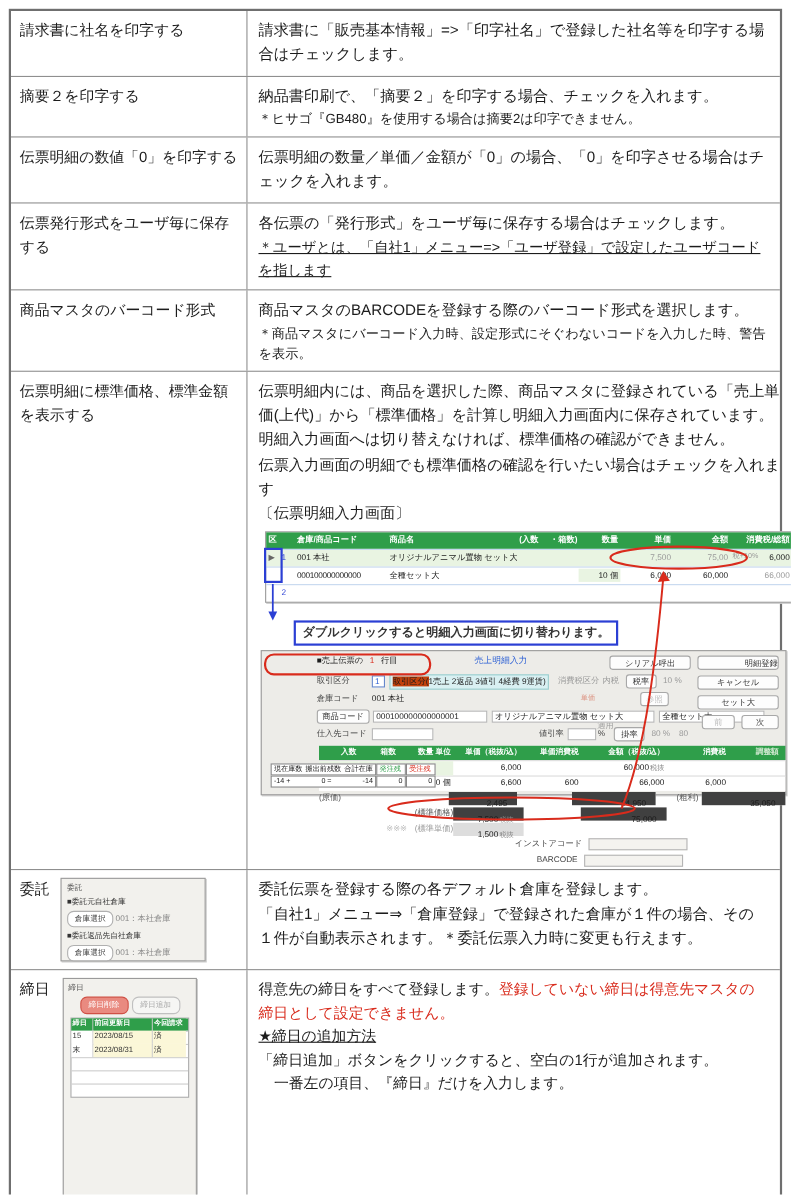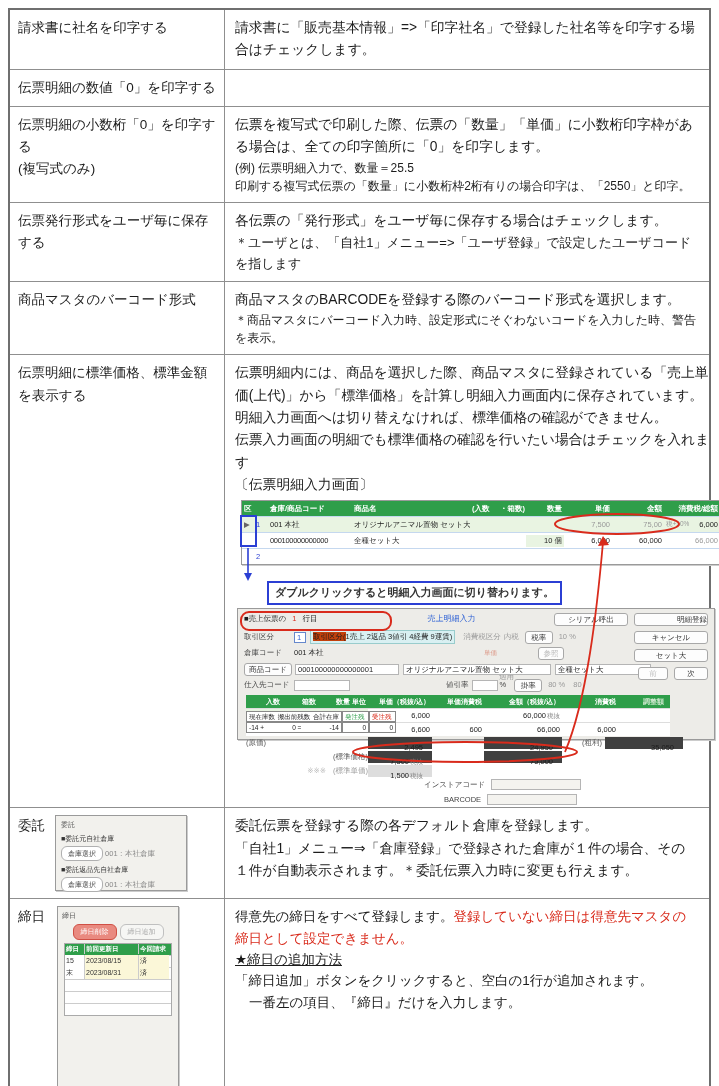--- a/index.html
+++ b/index.html
@@ -19,21 +19,21 @@
   .scA{position:absolute;left:6px;top:0;width:478px;border:1px solid #9a9a9a;background:#fff;box-shadow:1px 1px 0 #ccc;}
   .scA-h{display:flex;background:#2f9e4a;color:#fff;font-size:7.5px;font-weight:bold;height:15px;align-items:center;}
   .scA-r{display:flex;font-size:7.5px;height:15px;align-items:center;border-top:1px solid #c5d8ef;}
   .cA{box-sizing:border-box;padding:0 2px;overflow:hidden;white-space:nowrap;}
   .g1{background:#e9f4e2;}
   .gray{color:#9a9a9a;}
   .num{text-align:right;}
   
   .noteB{position:absolute;left:32px;top:81px;border:2px solid #2b3fd4;background:#fff;padding:1px 6px;font-size:11px;font-weight:bold;color:#333;white-space:nowrap;}
   
-  .dlg{position:absolute;left:2px;top:108px;width:478px;height:132px;background:#edece8;border:1px solid #9a9a9a;box-shadow:1px 1px 0 #ccc;box-sizing:border-box;font-size:7.5px;}
+  .dlg{position:absolute;left:2px;top:108px;width:478px;height:132px;background:#edece8;border:1px solid #9a9a9a;box-shadow:1px 1px 0 #ccc;box-sizing:border-box;font-size:7.5px;padding-left:44px;}
   .dr{display:flex;align-items:center;height:16px;padding-left:6px;}
   .lbl{color:#444;}
   .glbl{color:#9a9a9a;}
   .box{background:#fff;border:1px solid #b5b5b5;box-sizing:border-box;height:11px;line-height:10px;padding:0 2px;overflow:hidden;white-space:nowrap;}
   .btn{background:#fdfdfd;border:1px solid #a8a8a8;border-radius:3px;font-size:7.5px;text-align:center;height:13px;line-height:12px;box-sizing:border-box;color:#333;}
   .btnR{position:absolute;width:74px;}
   .cyan{background:#d9f0f2;border:1px solid #9cc;height:12px;line-height:11px;padding:0 2px;white-space:nowrap;}
   .yel{background:#c2410c;}
   .dgh{display:flex;background:#2f9e4a;color:#fff;font-weight:bold;font-size:7px;height:13px;align-items:center;margin:2px 0 0 8px;width:424px;}
   .dgr{display:flex;font-size:7.5px;height:13px;align-items:center;margin-left:8px;width:424px;background:#fff;border-top:1px solid #ddd;}
@@ -63,42 +63,41 @@
 <div class="page">
 <div class="doc">
 
   <div class="trow">
     <div class="cl">請求書に社名を印字する</div>
     <div class="cr">
       <div>請求書に「販売基本情報」=&gt;「印字社名」で登録した社名等を印字する場合はチェックします。</div>
     </div>
   </div>
 
+  <div class="trow">
+    <div class="cl">摘要２を印字する</div>
+    <div class="cr">
+      <div>納品書印刷で、「摘要２」を印字する場合、チェックを入れます。</div>
+      <div class="sm">＊ヒサゴ『GB480』を使用する場合は摘要2は印字できません。</div>
+    </div>
+  </div>
 
   <div class="trow">
     <div class="cl">伝票明細の数値「0」を印字する</div>
-  </div>
-
-  <div class="trow">
-    <div class="cl">
-      <div>伝票明細の小数桁「0」を印字する</div>
-      <div>(複写式のみ)</div>
-    </div>
-    <div class="cr">
-      <div>伝票を複写式で印刷した際、伝票の「数量」「単価」に小数桁印字枠がある場合は、全ての印字箇所に「0」を印字します。</div>
-      <div class="sm">(例) 伝票明細入力で、数量＝25.5</div>
-      <div class="sm">印刷する複写式伝票の「数量」に小数桁枠2桁有りの場合印字は、「2550」と印字。</div>
-    </div>
-  </div>
+    <div class="cr">
+      <div>伝票明細の数量／単価／金額が「0」の場合、「0」を印字させる場合はチェックを入れます。</div>
+    </div>
+  </div>
+
 
   <div class="trow">
     <div class="cl">伝票発行形式をユーザ毎に保存する</div>
     <div class="cr">
       <div>各伝票の「発行形式」をユーザ毎に保存する場合はチェックします。</div>
-      <div style="font-size:13px;">＊ユーザとは、「自社1」メニュー=&gt;「ユーザ登録」で設定したユーザコードを指します</div>
+      <div style="font-size:13px;text-decoration:underline;">＊ユーザとは、「自社1」メニュー=&gt;「ユーザ登録」で設定したユーザコードを指します</div>
     </div>
   </div>
 
   <div class="trow">
     <div class="cl">商品マスタのバーコード形式</div>
     <div class="cr">
       <div>商品マスタのBARCODEを登録する際のバーコード形式を選択します。</div>
       <div class="sm">＊商品マスタにバーコード入力時、設定形式にそぐわないコードを入力した時、警告を表示。</div>
     </div>
   </div>
@@ -161,21 +160,21 @@
           </div>
         </div>
 
         <div class="noteB">ダブルクリックすると明細入力画面に切り替わります。</div>
 
         <div class="dlg">
           <div class="dr" style="height:20px;">
             <span>■売上伝票の</span>
             <span class="red" style="margin:0 6px;">1</span>
             <span>行目</span>
-            <span style="color:#2b5fd4;margin-left:110px;font-size:8px;">売上明細入力</span>
+            <span style="color:#2b5fd4;margin-left:70px;font-size:8px;">売上明細入力</span>
           </div>
           <div class="btn btnR" style="right:86px;top:4px;">シリアル呼出</div>
           <div class="btn btnR" style="right:6px;top:4px;text-align:right;">明細登録</div>
           <div class="btn btnR" style="right:6px;top:22px;">キャンセル</div>
           <div class="btn btnR" style="right:6px;top:40px;">セット大</div>
           <div class="btn" style="position:absolute;right:46px;top:58px;width:30px;color:#bbb;">前</div>
           <div class="btn" style="position:absolute;right:6px;top:58px;width:34px;">次</div>
 
           <div class="dr">
             <span class="lbl" style="width:50px;">取引区分</span>

